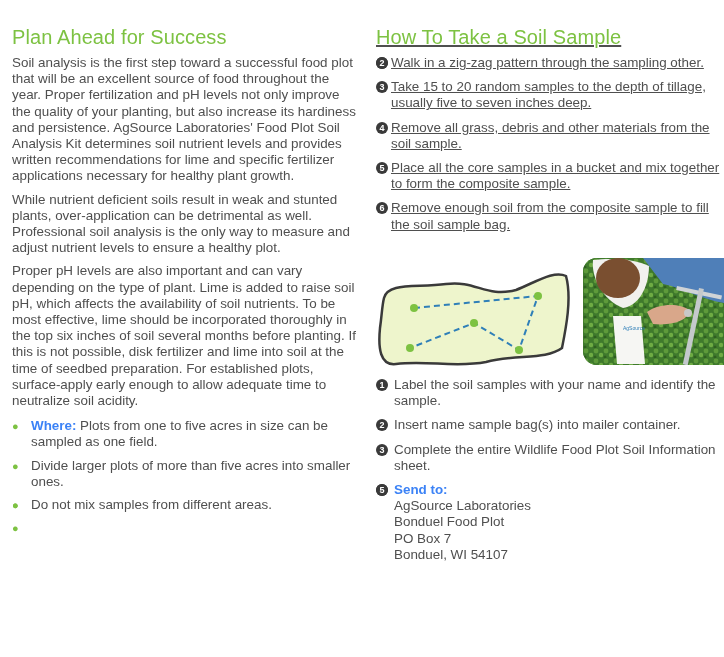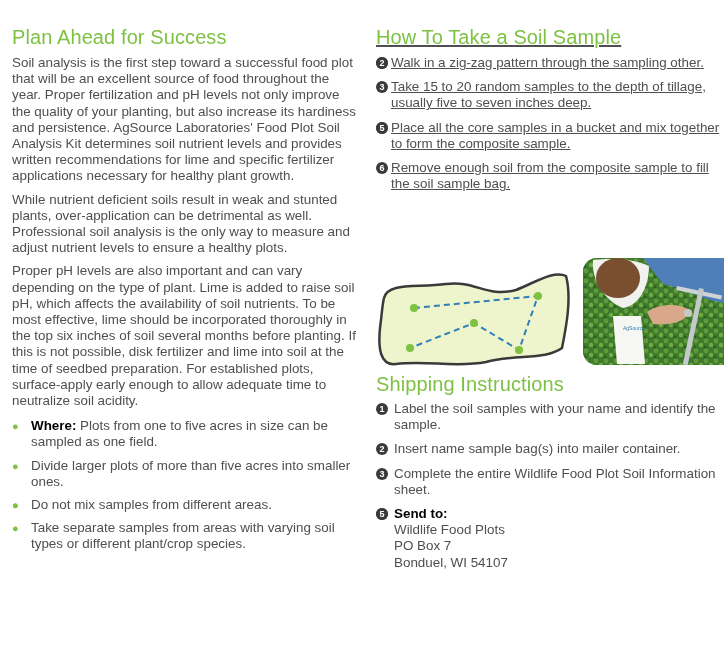--- a/index.html
+++ b/index.html
@@ -14,53 +14,53 @@
   .para + .para { margin-top:7px; }
   ul.bullets { list-style:none; margin:0; padding:0; }
   ul.bullets li { position:relative; padding-left:19px; font-size:13.4px; line-height:16.2px; margin-top:7px; }
   ul.bullets li .dot { position:absolute; left:0; top:0; color:#7dc242; font-size:11px; }
   ol.steps { list-style:none; margin:0; padding:0; }
   ol.steps li { position:relative; font-size:13.4px; line-height:16.2px; margin-top:8px; }
   ol.steps li .num { position:absolute; left:0; top:2px; width:12px; height:12px; border-radius:50%;
      background:#3a3a3a; color:#fff; font-size:9px; font-weight:bold; line-height:12px; text-align:center; }
   .howto li { padding-left:15px; }
   .ship li { padding-left:18px; }
-  b { color:#000000; }
+  b { color:#3b82f6; }
   .addr div { font-size:13.4px; line-height:16.2px; }
 </style>
 </head>
 <body>
 
 <div class="col left">
   <section style="margin-top:25px;">
     <h2>Plan Ahead for Success</h2>
     <p class="para">Soil analysis is the first step toward a successful food plot that will be an excellent source of food throughout the year. Proper fertilization and pH levels not only improve the quality of your planting, but also increase its hardiness and persistence. AgSource Laboratories' Food Plot Soil Analysis Kit determines soil nutrient levels and provides written recommendations for lime and specific fertilizer applications necessary for healthy plant growth.</p>
-    <p class="para">While nutrient deficient soils result in weak and stunted plants, over-application can be detrimental as well. Professional soil analysis is the only way to measure and adjust nutrient levels to ensure a healthy plots.</p>
+    <p class="para">While nutrient deficient soils result in weak and stunted plants, over-application can be detrimental as well. Professional soil analysis is the only way to measure and adjust nutrient levels to ensure a healthy plot.</p>
     <p class="para">Proper pH levels are also important and can vary depending on the type of plant. Lime is added to raise soil pH, which affects the availability of soil nutrients. To be most effective, lime should be incorporated thoroughly in the top six inches of soil several months before planting. If this is not possible, disk fertilizer and lime into soil at the time of seedbed preparation. For established plots, surface-apply early enough to allow adequate time to neutralize soil acidity.</p>
   </section>
 
   <section style="margin-top:10px;">
     <ul class="bullets" style="margin-top:-1px;">
       <li><span class="dot">●</span><b>Where:</b><span> Plots from one to five acres in size can be sampled as one field.</span></li>
       <li><span class="dot">●</span><span>Divide larger plots of more than five acres into smaller ones.</span></li>
       <li><span class="dot">●</span></li>
       <li><span class="dot">●</span><span>Do not mix samples from different areas.</span></li>
-      <li><span class="dot">●</span><span>Take separate samples from areas with varying soil types or different plant/crop species.</span></li>
+      <li><span class="dot">●</span></li>
     </ul>
   </section>
 </div>
 
 <div class="col right">
   <section style="margin-top:25px;">
     <h2>How To Take a Soil Sample</h2>
     <ol class="steps howto" style="margin-top:-2px;">
       <li><span class="num">1</span></li>
       <li><span class="num">2</span><span>Walk in a zig-zag pattern through the sampling other.</span></li>
       <li><span class="num">3</span><span>Take 15 to 20 random samples to the depth of tillage, usually five to seven inches deep.</span></li>
-      <li><span class="num">4</span></li>
+      <li><span class="num">4</span><span>Remove all grass, debris and other materials from the soil sample.</span></li>
       <li><span class="num">5</span><span>Place all the core samples in a bucket and mix together to form the composite sample.</span></li>
       <li><span class="num">6</span><span>Remove enough soil from the composite sample to fill the soil sample bag.</span></li>
     </ol>
   </section>
 </div>
 
 <svg style="position:absolute; left:376px; top:268px;" width="196" height="102" viewBox="0 0 196 102">
   <path d="M8,30 C12,14 40,20 70,16 C100,12 110,30 140,22 C160,14 178,2 190,8 C196,30 190,60 186,80 C170,92 140,86 110,94 C80,100 50,92 20,96 C4,98 2,80 4,60 C6,46 6,38 8,30 Z" fill="#eef5cc" stroke="#3a3a3a" stroke-width="2.5"></path>
   <polyline points="38,40 162,28 143,82 98,55 34,80" fill="none" stroke="#2f7fb8" stroke-width="2" stroke-dasharray="6,4"></polyline>
   <circle cx="38" cy="40" r="4" fill="#7dc242"></circle>
@@ -87,29 +87,29 @@
     <path d="M30,58 L58,58 L62,106 L34,106 Z" fill="#f6f6f3"></path>
     <text x="40" y="72" font-size="5" fill="#2f7fb8">AgSource</text>
     <path d="M64,54 C74,46 96,44 106,52 C106,62 90,68 70,66 Z" fill="#d9a78a"></path>
     <circle cx="105" cy="55" r="4" fill="#c8c8c8"></circle>
     <rect x="94" y="28" width="46" height="4" fill="#cfd3d6" transform="rotate(12 94 28)"></rect>
     <rect x="116" y="30" width="5" height="78" fill="#c4c9cc" transform="rotate(12 116 30)"></rect>
   </svg>
 </div>
 
 <section style="position:absolute; left:376px; top:372px; width:345px;">
-  <h2>Shipping Instructions</h2>
   <ol class="steps ship" style="margin-top:-3px;">
     <li><span class="num">1</span><span>Label the soil samples with your name and identify the sample.</span></li>
     <li><span class="num">2</span><span>Insert name sample bag(s) into mailer container.</span></li>
     <li><span class="num">3</span><span>Complete the entire Wildlife Food Plot Soil Information sheet.</span></li>
     <li><span class="num">4</span></li>
     <li>
       <span class="num">5</span>
       <b>Send to:</b>
       <div class="addr">
-        <div>Wildlife Food Plots</div>
+        <div>AgSource Laboratories</div>
+        <div>Bonduel Food Plot</div>
         <div>PO Box 7</div>
         <div>Bonduel, WI 54107</div>
       </div>
     </li>
   </ol>
 </section>
 
 </body></html>

